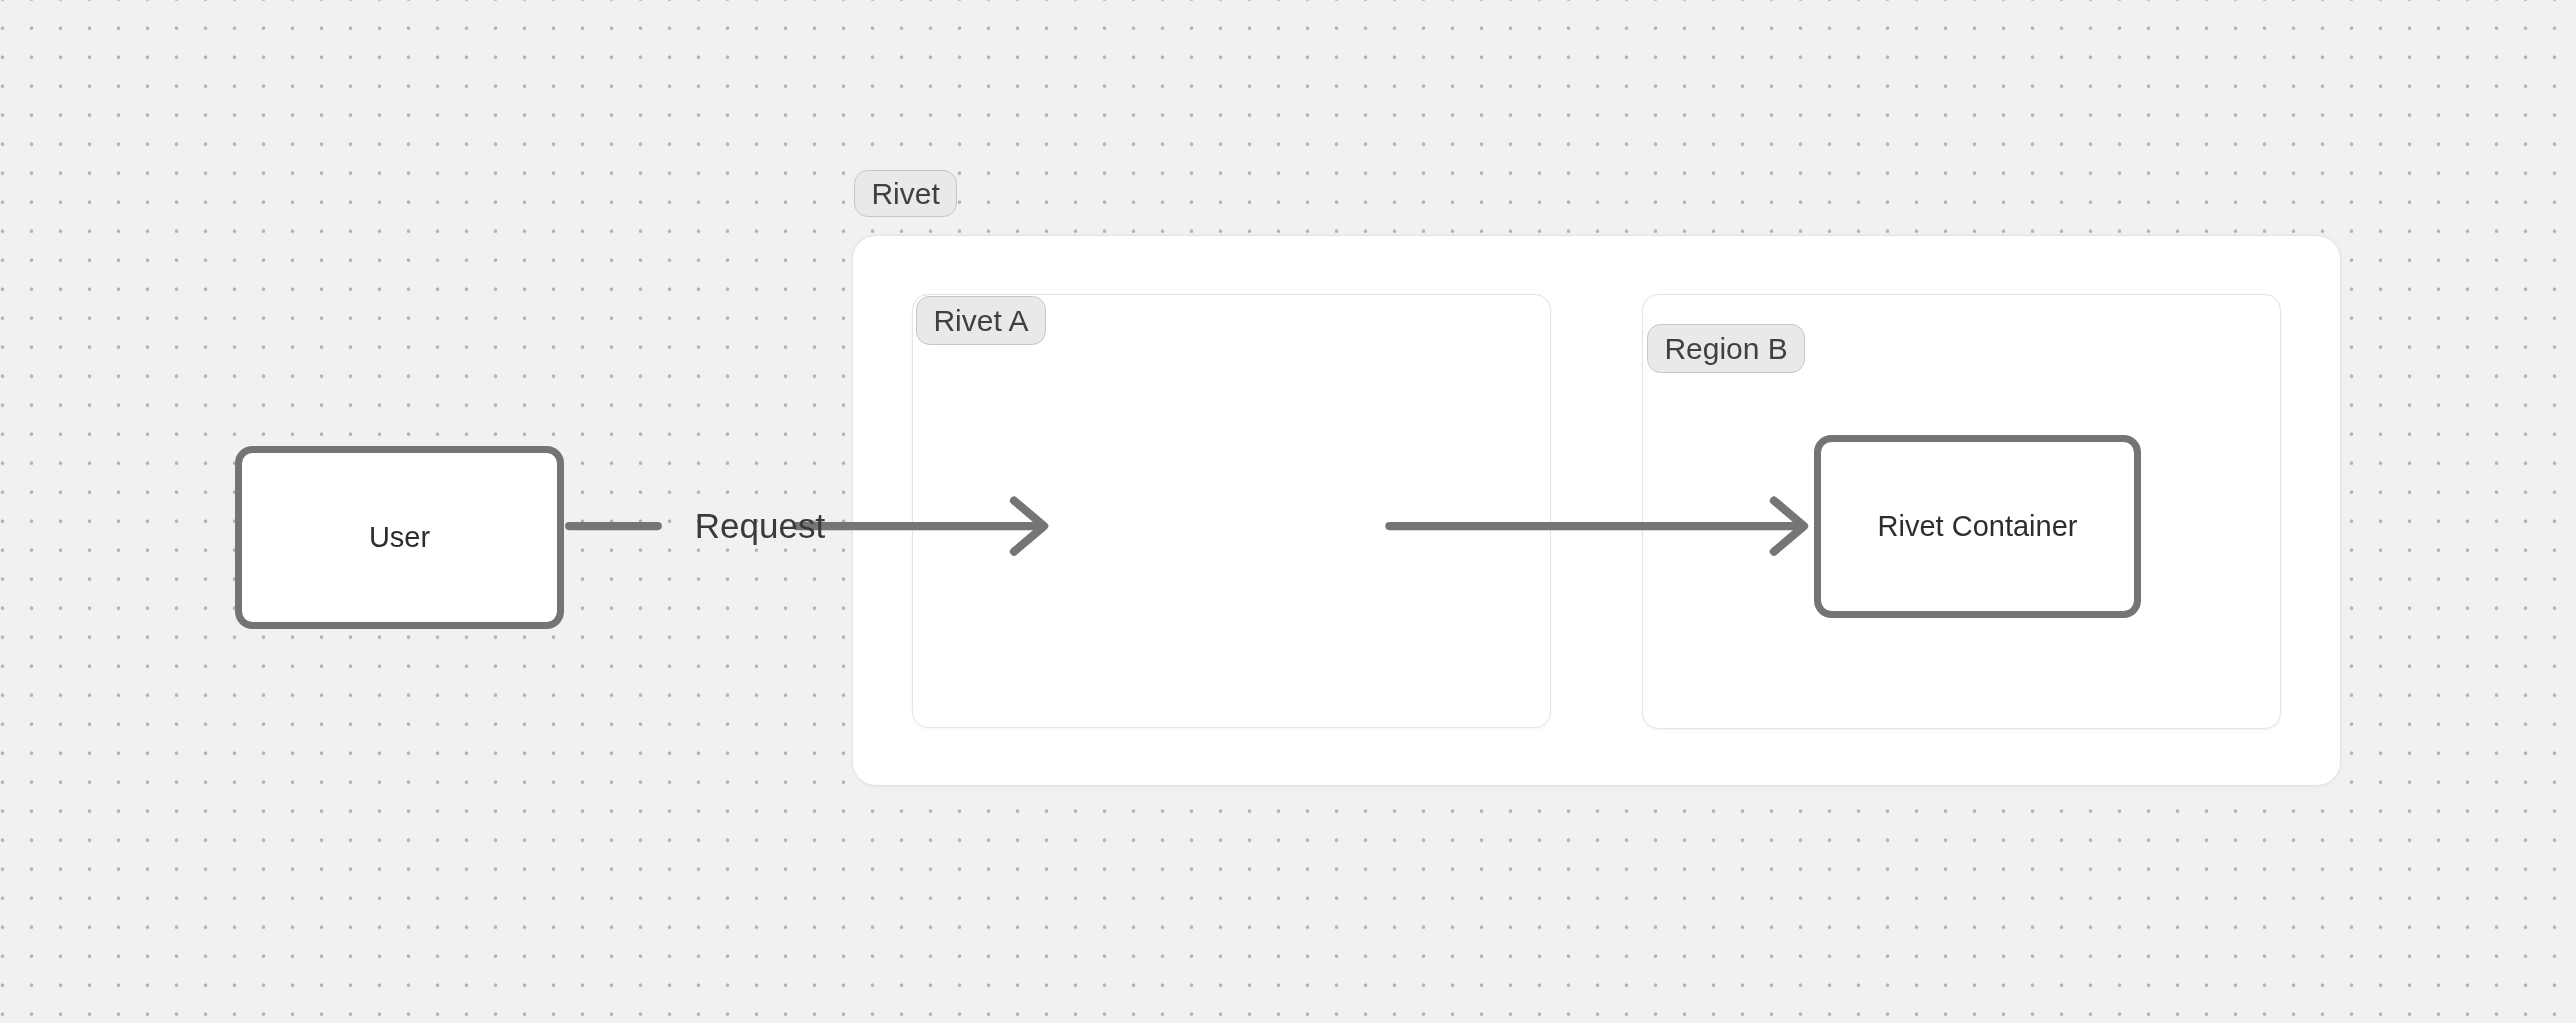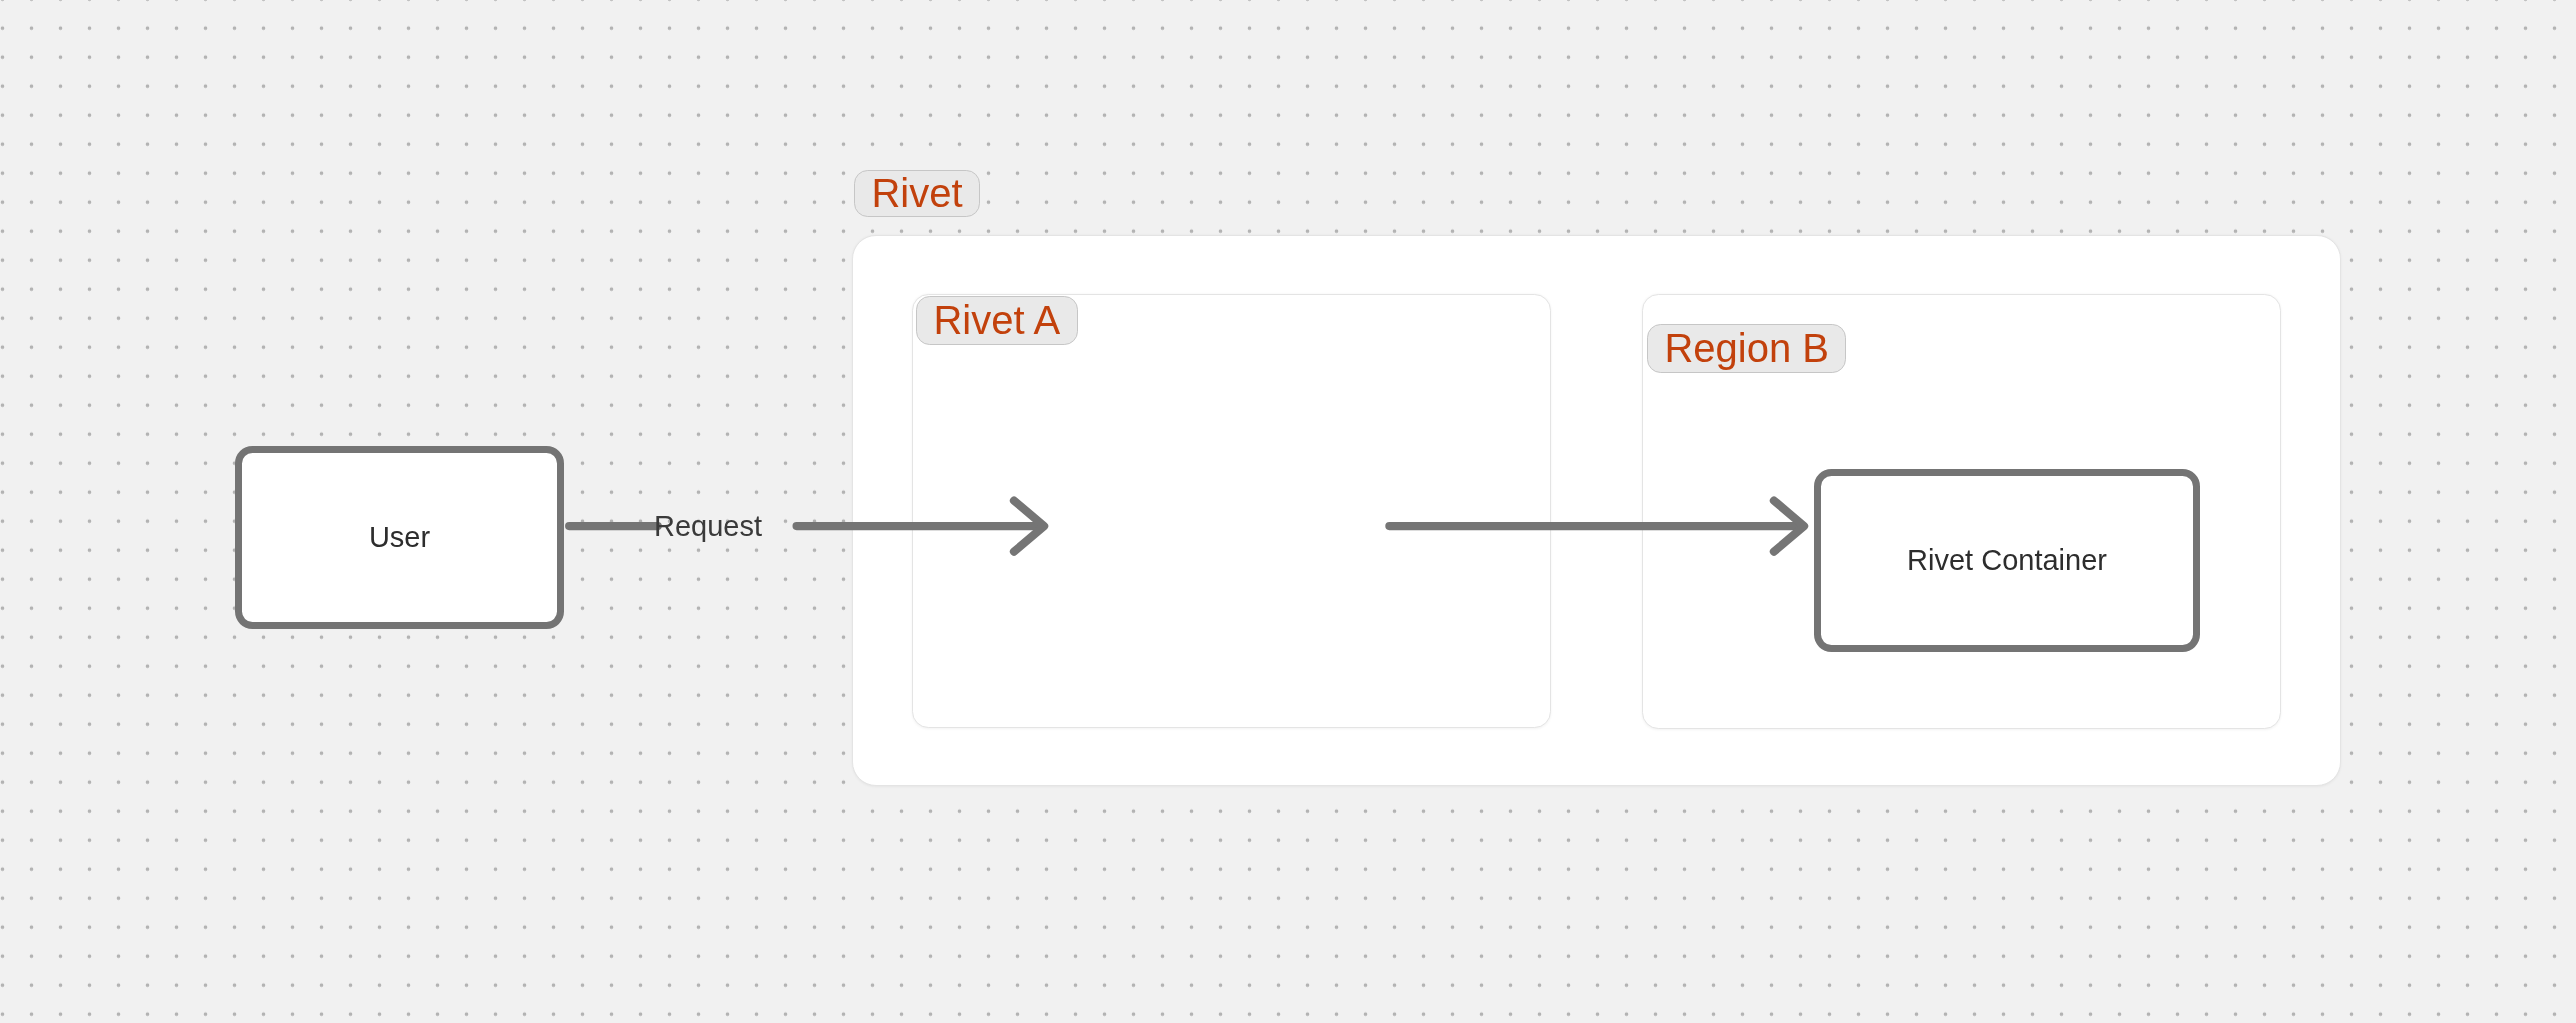--- a/index.html
+++ b/index.html
@@ -26,59 +26,60 @@
   .frame-region-a { left: 912px;  top: 294px; width: 639px;  height: 434px; border-radius: 16.4px; }
   .frame-region-b { left: 1642px; top: 294px; width: 639px;  height: 435px; border-radius: 16.4px; }
   .pill {
     position: absolute;
     height: 49px;
     padding: 0 16.4px;
     display: inline-flex; align-items: center;
     background: #e9e9e9;
     border: 1.8px solid #c6c6c6;
     border-radius: 13.7px;
-    font-size: 40px;
+    font-size: 30px;
     font-weight: 500;
-    color: #c2410c;
+    color: #404040;
     white-space: nowrap;
   }
   .pill-rivet    { left: 854px;  top: 170px; height: 47px; }
   .pill-region-a { left: 916px; top: 296px; }
   .pill-region-b { left: 1647px; top: 296px; margin-top: 28px; }
   .node {
     position: absolute;
     height: 183px;
     background: #ffffff;
     border: 7.3px solid #747474;
     border-radius: 17.4px;
     display: flex; align-items: center; justify-content: center;
     font-size: 29px;
     color: #2d2d2d;
     white-space: nowrap;
   }
   .node-user      { left: 235px;  top: 446px; width: 329px; }
   .node-guard     { left: 1053px; top: 435px; width: 327px; }
-  .node-container { left: 1814px; top: 435px; width: 386px; margin-top: 34px; }
+  .node-container { left: 1814px; top: 435px; width: 327px; }
   svg.edges {
     position: absolute; left: 0; top: 0;
     width: 2576px; height: 1023px;
   }
   svg.edges path {
     stroke: #757575;
     stroke-width: 9;
     fill: none;
     stroke-linecap: round;
     stroke-linejoin: round;
   }
   .edge-label {
     position: absolute;
-    left: 654px; top: 506px;
+    left: 687px; top: 506px;
     width: 146px; height: 40px;
     line-height: 40px;
-    font-size: 29px;
+    text-align: center;
+    font-size: 35px;
     color: #3a3a3a;
   }
 </style>
 </head>
 <body>
 
 <div class="canvas">
 
   <div class="frame frame-rivet"></div>
   <div class="frame frame-region-a"></div>

